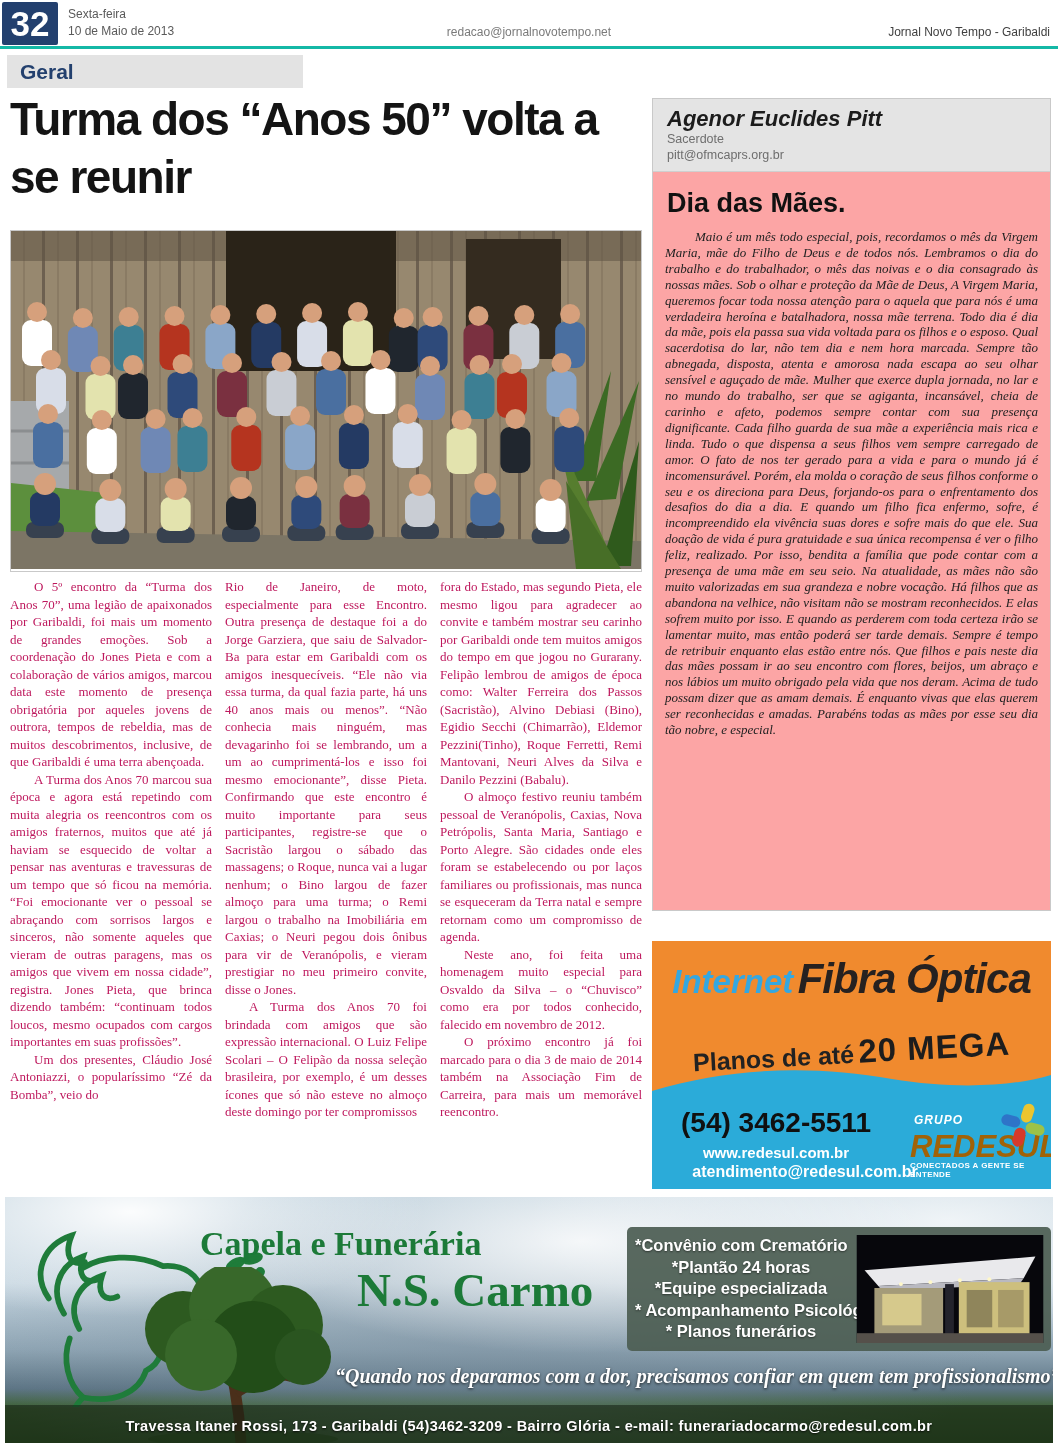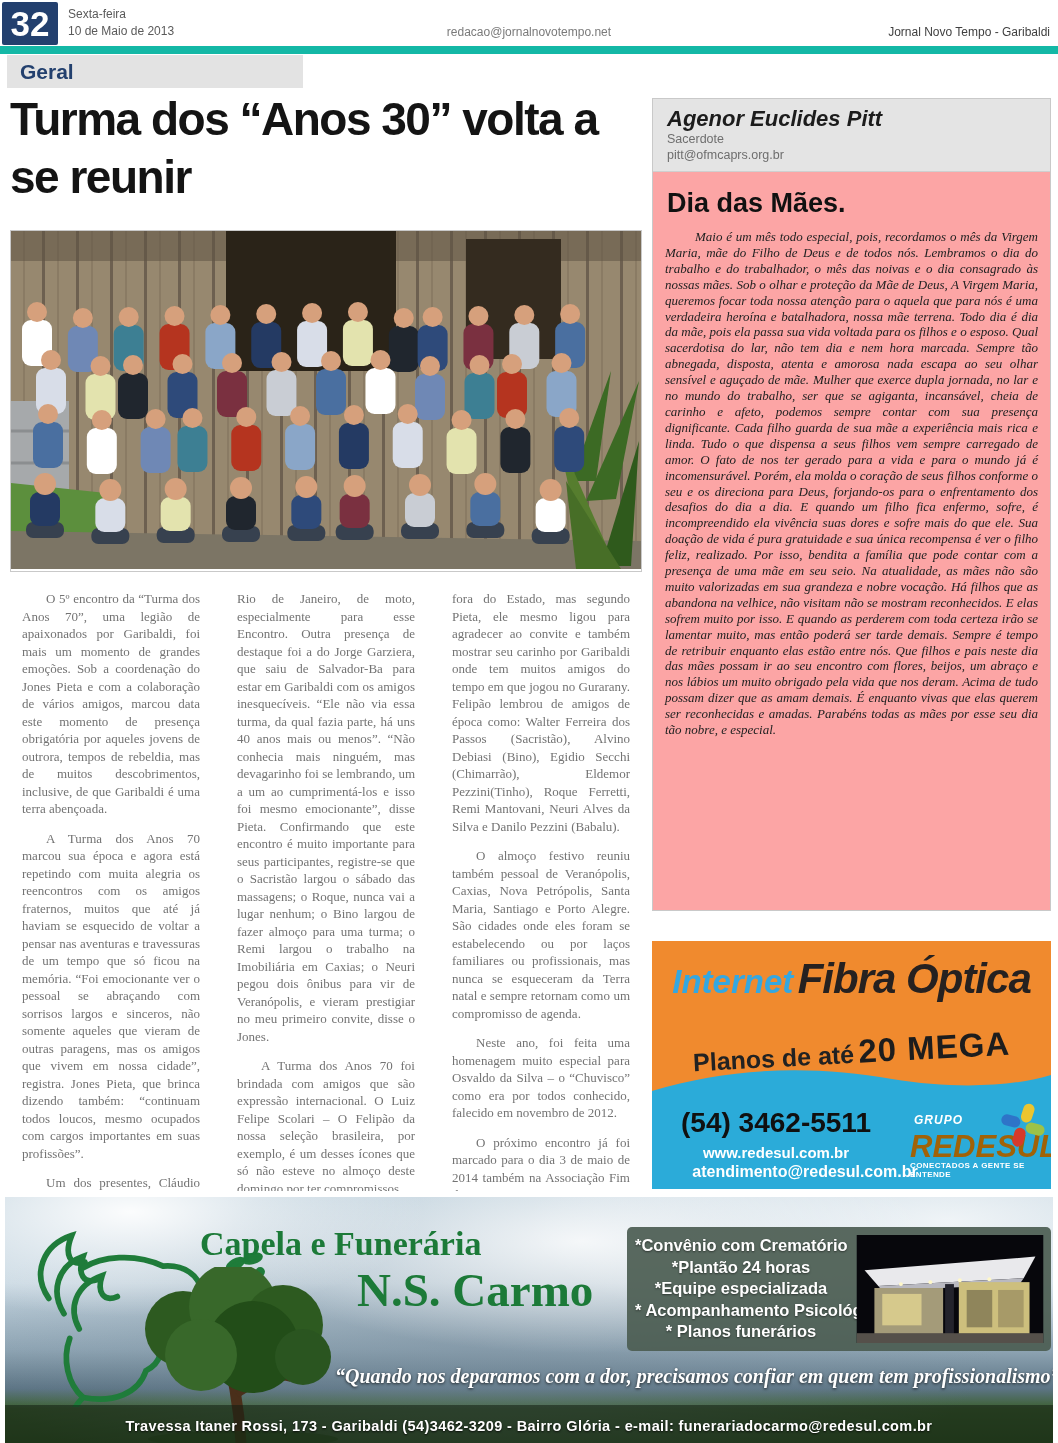--- a/index.html
+++ b/index.html
@@ -1,37 +1,37 @@
 <!DOCTYPE html>
 <html><head>
 <meta charset="utf-8">
 <style>
   html,body{margin:0;padding:0;background:#ffffff;}
   body{width:1058px;height:1443px;position:relative;font-family:"Liberation Sans",sans-serif;overflow:hidden;color:#1a1a1a;}
   .abs{position:absolute;}
 
   
-  .header{left:0;top:0;width:1058px;height:46px;border-bottom:8px solid #14b8a6;background:#fff;}
+  .header{left:0;top:0;width:1058px;height:46px;border-bottom:3px solid #14b8a6;background:#fff;}
   .pagenum{left:2px;top:2px;width:56px;height:43px;background:#23406e;color:#fff;font-weight:bold;font-size:35px;display:flex;align-items:center;justify-content:center;border-radius:2px;}
   .dateblock{left:68px;top:6px;font-size:12px;color:#5a5a5a;line-height:17px;}
   .hdr-mail{left:0;right:0;top:25px;text-align:center;font-size:12px;color:#7a7a7a;}
   .hdr-journal{right:8px;top:25px;font-size:12px;color:#3f3f3f;}
   .section-label{left:7px;top:55px;width:296px;height:33px;background:#e3e3e3;box-sizing:border-box;padding:5px 0 0 13px;color:#23406e;font-weight:bold;font-size:21px;}
 
   
   .headline{left:10px;top:90px;width:640px;font-weight:bold;font-size:46px;line-height:58px;letter-spacing:-1.5px;color:#141414;}
 
   
   .photo-frame{left:10px;top:230px;width:630px;height:340px;border:1px solid #c9c9c9;background:#fff;}
   .photo-frame svg{display:block;}
 
   
   .article{left:10px;top:578px;width:632px;height:613px;overflow:hidden;}
   .col{position:absolute;top:0;height:613px;width:202px;overflow:hidden;}
-  .col p{margin:12px;font-family:"Liberation Serif",serif;font-size:13px;line-height:17.5px;text-align:justify;text-indent:24px;color:#737373;}
+  .col p{margin:0;font-family:"Liberation Serif",serif;font-size:13px;line-height:17.5px;text-align:justify;text-indent:24px;color:#be185d;}
   .col p.cont{text-indent:0;}
 
   
   .opinion{left:652px;top:98px;width:399px;height:813px;border:1px solid #c9c9c9;box-sizing:border-box;background:#fca5a5;}
   .author-box{margin:0;background:#e4e4e4;border-bottom:1px solid #cfcfcf;padding:7px 14px 8px;}
   .author-name{font-weight:bold;font-style:italic;font-size:22px;color:#1c1c1c;line-height:25px;}
   .author-role,.author-mail{font-size:12.5px;color:#6e6e6e;line-height:16px;}
   .opinion-title{font-weight:bold;font-size:27px;color:#111;margin:16px 14px 10px;}
   .opinion-body{margin:0 12px;font-family:"Liberation Serif",serif;font-style:italic;font-size:13px;line-height:15.9px;text-align:justify;text-indent:30px;color:#222;}
 
@@ -83,21 +83,21 @@
     <div class="abs pagenum">32</div>
     <div class="abs dateblock">
       <div>Sexta-feira</div>
       <div>10 de Maio de 2013</div>
     </div>
     <div class="abs hdr-mail">redacao@jornalnovotempo.net</div>
     <div class="abs hdr-journal">Jornal Novo Tempo - Garibaldi</div>
   </div>
   <div class="abs section-label">Geral</div>
 
-  <div class="abs headline">Turma dos “Anos 30” volta a se reunir</div>
+  <div class="abs headline">Turma dos “Anos 50” volta a se reunir</div>
 
   <div class="abs photo-frame">
     <svg id="photo-svg" width="630" height="338" viewBox="0 0 630 338">
       <defs>
         <pattern id="planks" width="34" height="338" patternUnits="userSpaceOnUse">
           <rect x="0" y="0" width="31" height="338" fill="#97886f"></rect>
           <rect x="31" y="0" width="3" height="338" fill="#6d6050"></rect>
           <rect x="12" y="0" width="2" height="338" fill="#8a7b64"></rect>
         </pattern>
       </defs>

